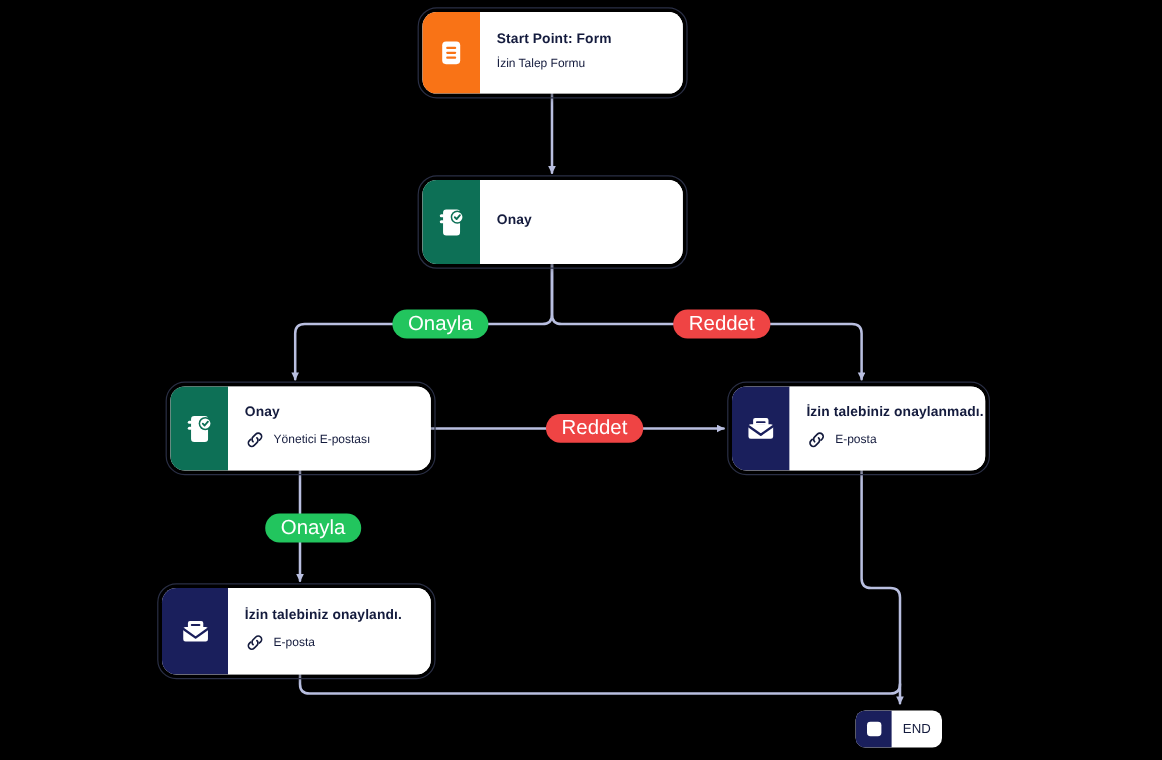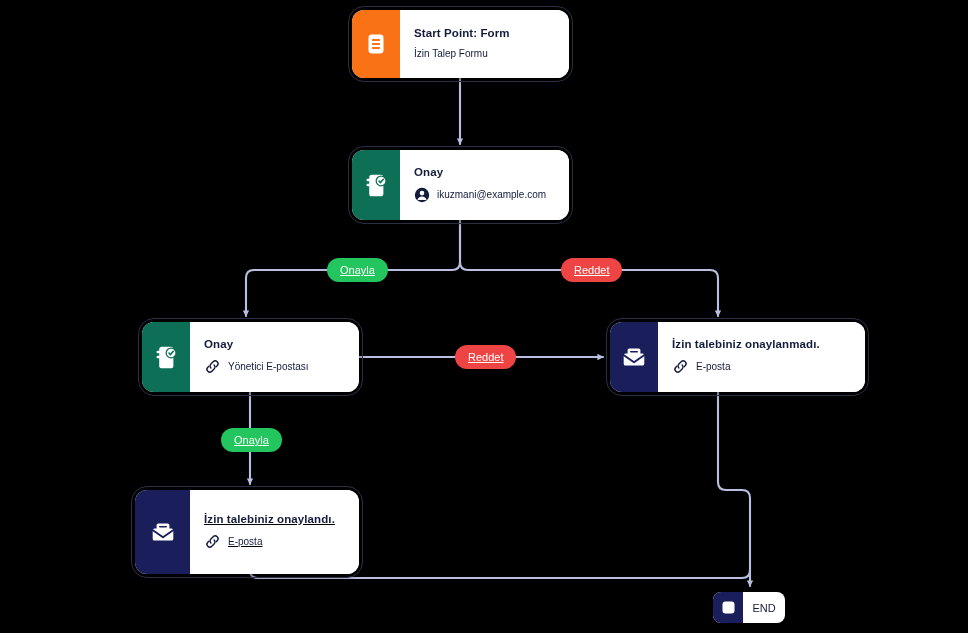--- a/index.html
+++ b/index.html
@@ -59,22 +59,22 @@
     color: #141b3d;
     line-height: 1.2;
     white-space: nowrap;
   }
   .node-sub svg { flex: 0 0 auto; }
 
   
   #node-start     { left: 352px; top: 10px;  width: 217px; height: 68px; }
   #node-approval  { left: 352px; top: 150px; width: 217px; height: 70px; }
   #node-manager   { left: 142px; top: 322px; width: 217px; height: 70px; }
-  #node-rejected  { left: 610px; top: 322px; width: 255px; height: 70px; }
-  #node-approved  { left: 135px; top: 490px; width: 224px; height: 84px; text-decoration: underline; }
+  #node-rejected  { left: 610px; top: 322px; width: 211px; height: 70px; }
+  #node-approved  { left: 135px; top: 490px; width: 224px; height: 72px; }
 
   #node-end {
     position: absolute;
     left: 713px; top: 592px;
     width: 72px; height: 31px;
     display: flex;
     border-radius: 8px;
     overflow: hidden;
     background: #ffffff;
     box-shadow: 0 2px 5px rgba(0,0,0,.5);
@@ -88,25 +88,24 @@
     flex: 1; display: flex; align-items: center; justify-content: center;
     font-size: 11px; color: #141b3d; font-weight: normal;
   }
 
   .pill {
     position: absolute;
     display: flex; align-items: center; justify-content: center;
     height: 24px;
     padding: 0 13px;
     border-radius: 12px;
-    font-size: 11px;
+    font-size: 17px;
     color: #ffffff;
     white-space: nowrap;
     z-index: 7;
-    text-decoration: underline;
   }
   .pill-approve { background: #22c55e; }
   .pill-reject  { background: #ef4444; }
 
   #pill-approve-1 { left: 327px; top: 258px; }
   #pill-reject-1  { left: 561px; top: 258px; }
   #pill-reject-2  { left: 455px; top: 345px; }
   #pill-approve-2 { left: 221px; top: 428px; }
 </style>
 </head>
@@ -160,28 +159,20 @@
         <path d="M5 4.2a2.6 2.6 0 0 1 2.6-2.6H16a2.6 2.6 0 0 1 2.6 2.6v15.6A2.6 2.6 0 0 1 16 22.4H7.6A2.6 2.6 0 0 1 5 19.8z" fill="#ffffff"></path>
         <rect x="2.4" y="5.4" width="3.4" height="2.4" rx="1.2" fill="#ffffff"></rect>
         <rect x="2.4" y="10.2" width="3.4" height="2.4" rx="1.2" fill="#ffffff"></rect>
         <circle cx="16.4" cy="7.6" r="5.3" fill="#0d7056"></circle>
         <circle cx="16.4" cy="7.6" r="4.1" fill="#ffffff"></circle>
         <path d="M14.4 7.7 L15.85 9.2 L18.5 6.1" stroke="#0d7056" stroke-width="1.5" fill="none" stroke-linecap="round" stroke-linejoin="round"></path>
       </svg>
     </div>
     <div class="node-body">
       <div class="node-title">Onay</div>
-      <div class="node-sub">
-        <svg width="16" height="16" viewBox="0 0 20 20">
-          <circle cx="10" cy="10" r="9" fill="#141b3d"></circle>
-          <circle cx="10" cy="7.6" r="2.9" fill="#ffffff"></circle>
-          <path d="M4.3 16.4a5.9 5.9 0 0 1 11.4 0z" fill="#ffffff"></path>
-        </svg>
-        <span>ikuzmani@example.com</span>
-      </div>
     </div>
   </div>
 
   <div class="node selected" id="node-manager">
     <div class="node-icon" style="background:#0d7056">
       <svg width="25" height="25" viewBox="0 0 24 24">
         <path d="M5 4.2a2.6 2.6 0 0 1 2.6-2.6H16a2.6 2.6 0 0 1 2.6 2.6v15.6A2.6 2.6 0 0 1 16 22.4H7.6A2.6 2.6 0 0 1 5 19.8z" fill="#ffffff"></path>
         <rect x="2.4" y="5.4" width="3.4" height="2.4" rx="1.2" fill="#ffffff"></rect>
         <rect x="2.4" y="10.2" width="3.4" height="2.4" rx="1.2" fill="#ffffff"></rect>
         <circle cx="16.4" cy="7.6" r="5.3" fill="#0d7056"></circle>

